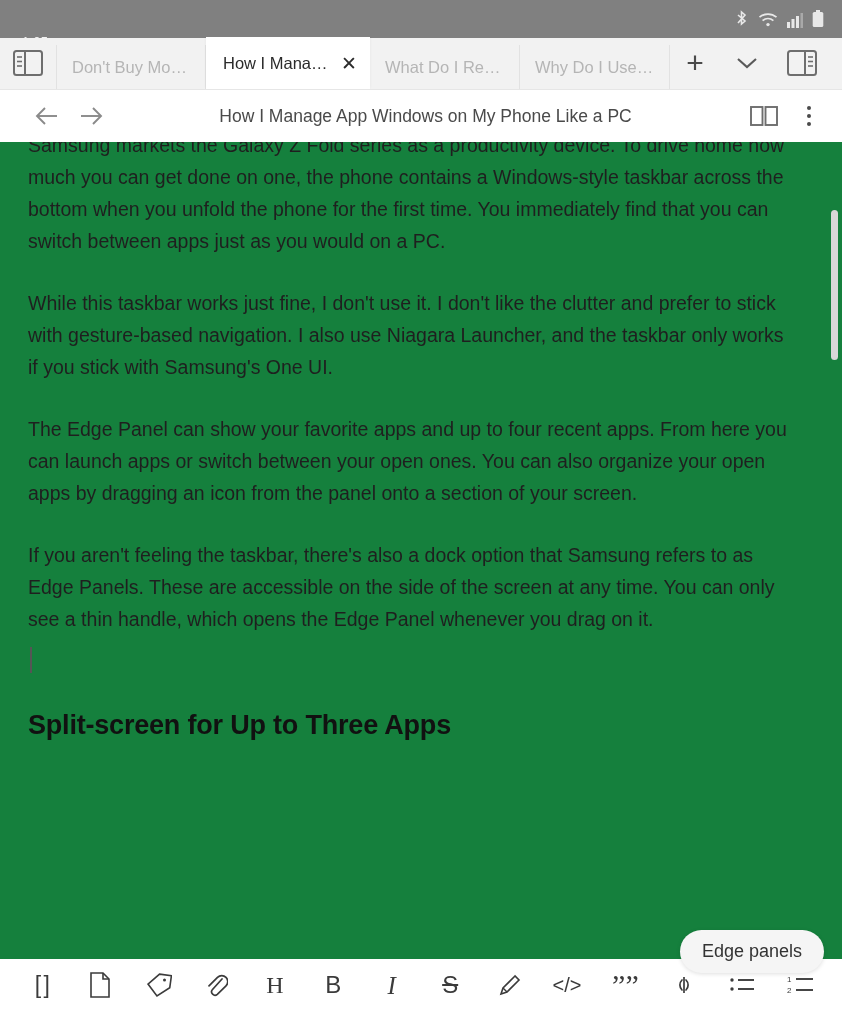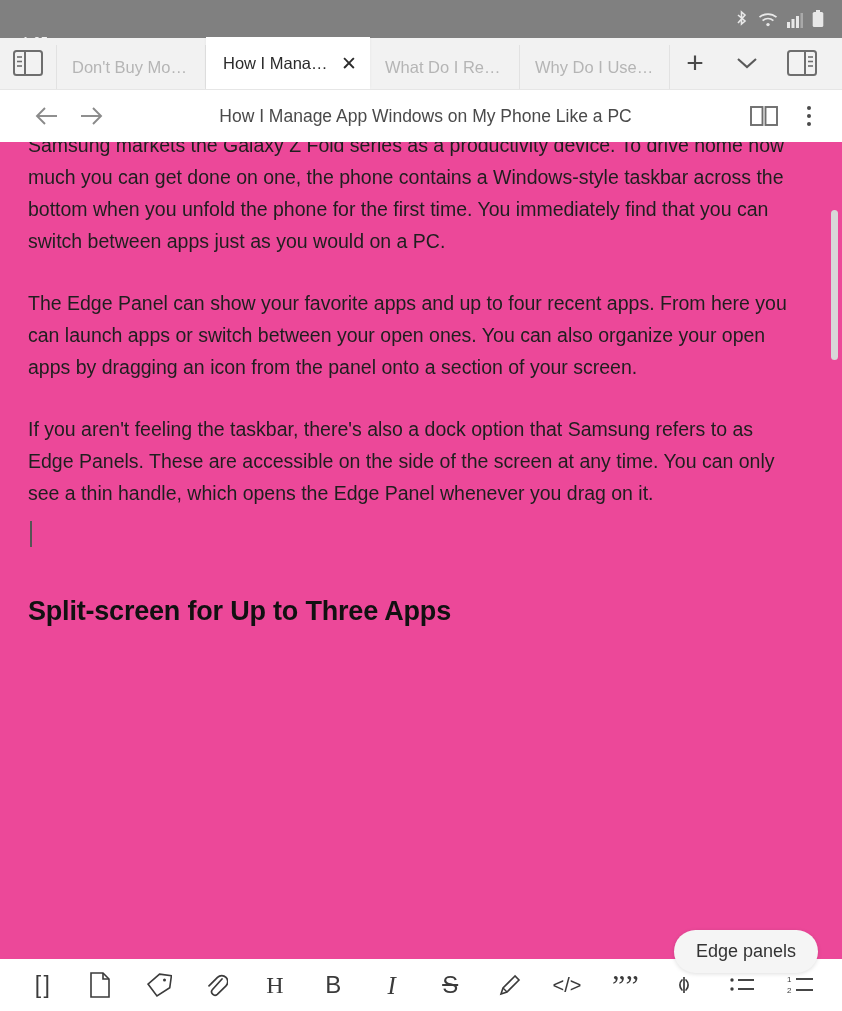--- a/index.html
+++ b/index.html
@@ -67,50 +67,50 @@
     font-size:17.5px; color:#4a4a4a; pointer-events:none;
   }
   .nav-right { margin-left:auto; display:flex; align-items:center; gap:6px; z-index:2; }
   .kebab { width:34px; height:44px; display:flex; flex-direction:column;
            align-items:center; justify-content:center; gap:4px; }
   .kebab i { width:4px; height:4px; background:#4a4a4a; border-radius:50%; display:block; }
 
   
   .content {
     position:absolute; top:142px; left:0; right:0; bottom:52px;
-    overflow:hidden; background:#ec4899;
+    overflow:hidden; background:#15803d;
   }
   .doc { padding:0 28px 0 28px; }
   .doc p {
     font-size:19.5px; line-height:32px; color:#1f1f1f;
     margin:0 0 30px 0; max-width:766px;
   }
   .doc p.clipped { margin-top:-13px; }
   .doc h2 {
     font-size:27px; line-height:36px; font-weight:bold; color:#111;
     margin:14px 0 28px 0; letter-spacing:-.2px;
   }
-  .doc h2.second { margin-top:46px; }
+  .doc h2.second { margin-top:34px; }
   .caret {
     display:block; width:2px; height:26px; background:#555;
     margin:-18px 0 12px 2px;
   }
 
   
   .scrollbar-track {
     position:absolute; top:142px; right:3px; bottom:52px; width:8px;
   }
   .scrollbar-thumb {
     position:absolute; top:68px; left:0; width:7px; height:150px;
     background:#d8d8d8; border-radius:4px;
   }
 
   
   .tooltip {
-    position:absolute; right:24px; bottom:38px;
+    position:absolute; right:18px; bottom:38px;
     background:#f5f5f5; color:#333;
     border-radius:22px; padding:11px 22px;
     font-size:18px; box-shadow:0 1px 4px rgba(0,0,0,.13);
     z-index:20;
   }
 
   
   .toolbar {
     position:absolute; left:0; right:0; bottom:0; height:52px;
     background:#fff; display:flex; align-items:center;
@@ -236,20 +236,21 @@
         <i></i>
           <i></i>
           <i></i>
       </div>
     </div>
   </div>
 
   <div class="content">
     <div class="doc">
       <p class="clipped">Samsung markets the Galaxy Z Fold series as a productivity device. To drive home how much you can get done on one, the phone contains a Windows-style taskbar across the bottom when you unfold the phone for the first time. You immediately find that you can switch between apps just as you would on a PC.</p>
+      <p>While this taskbar works just fine, I don't use it. I don't like the clutter and prefer to stick with gesture-based navigation. I also use Niagara Launcher, and the taskbar only works if you stick with Samsung's One UI.</p>
       <p>The Edge Panel can show your favorite apps and up to four recent apps. From here you can launch apps or switch between your open ones. You can also organize your open apps by dragging an icon from the panel onto a section of your screen.</p>
       <p>If you aren't feeling the taskbar, there's also a dock option that Samsung refers to as Edge Panels. These are accessible on the side of the screen at any time. You can only see a thin handle, which opens the Edge Panel whenever you drag on it.</p>
       <span class="caret"></span>
       <h2 class="second">Split-screen for Up to Three Apps</h2>
 
     </div>
   </div>
 
   <div class="scrollbar-track">
     <div class="scrollbar-thumb"></div>

